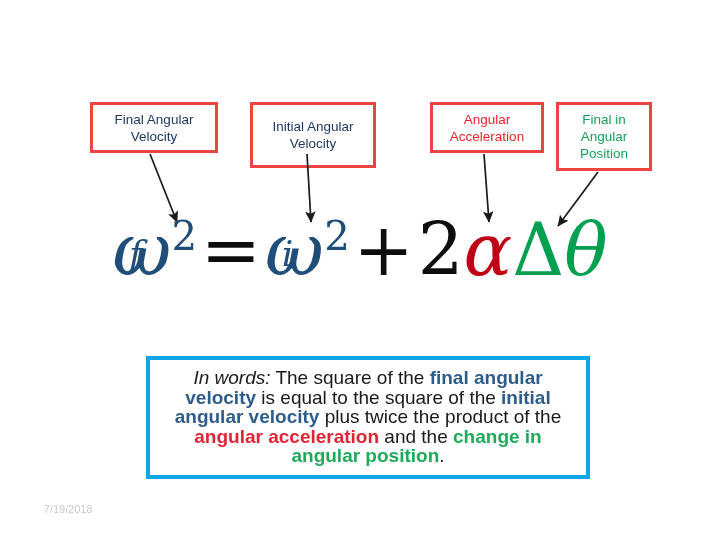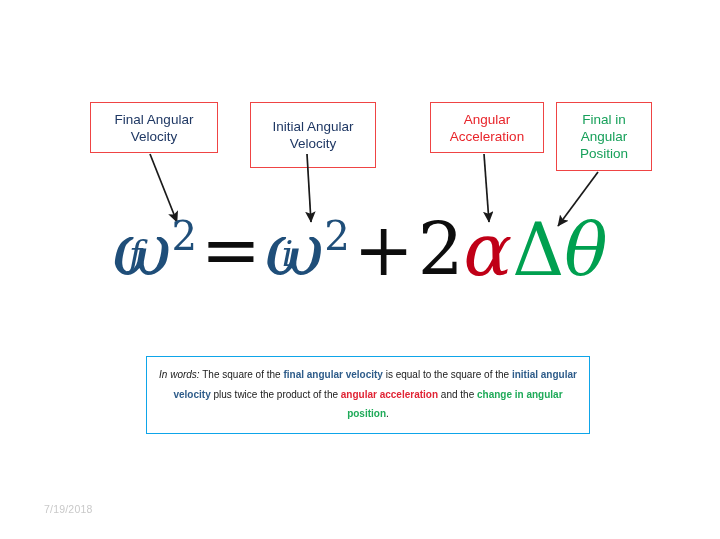--- a/index.html
+++ b/index.html
@@ -28,21 +28,21 @@
     color: #1a1a1a;
     letter-spacing: 0.1px;
     line-height: 1.1;
   }
 
   
   .callout {
     position: absolute;
     box-sizing: border-box;
     background: #ffffff;
-    border: 1px solid #ef4444;
+    border: 3px solid #ef4444;
     text-align: center;
     font-size: 13.5px;
     line-height: 17px;
     display: flex;
     align-items: center;
     justify-content: center;
     padding: 2px 4px;
   }
   #callout-final    { left: 90px;  top: 102px; width: 128px; height: 51px; color: #1f3864; }
   #callout-initial  { left: 250px; top: 102px; width: 126px; height: 66px; color: #1f3864; }
@@ -101,25 +101,25 @@
     padding: 0 4px;
   }
 
   
   #words-box {
     position: absolute;
     left: 146px;
     top: 356px;
     width: 444px;
     box-sizing: border-box;
-    border: 1px solid #0ea5e9;
+    border: 4px solid #0ea5e9;
     background: #ffffff;
     padding: 8px 10px 9px 10px;
     text-align: center;
-    font-size: 10px;
+    font-size: 19px;
     line-height: 19.5px;
     color: #1a1a1a;
   }
   #words-box .lead { font-style: italic; }
   #words-box b { font-weight: bold; }
   .w-blue  { color: #2e5c8a; }
   .w-red   { color: #e02435; }
   .w-green { color: #1faa59; }
 
   

